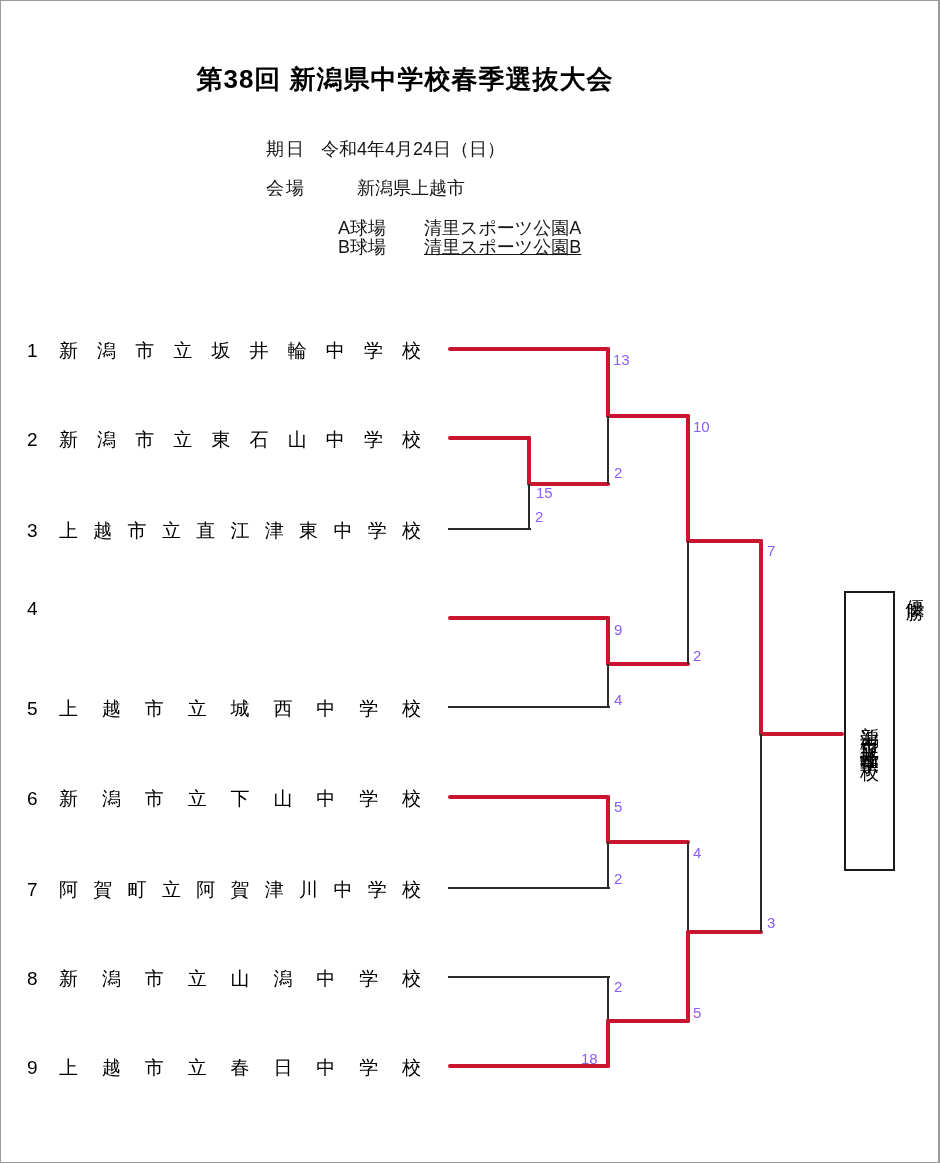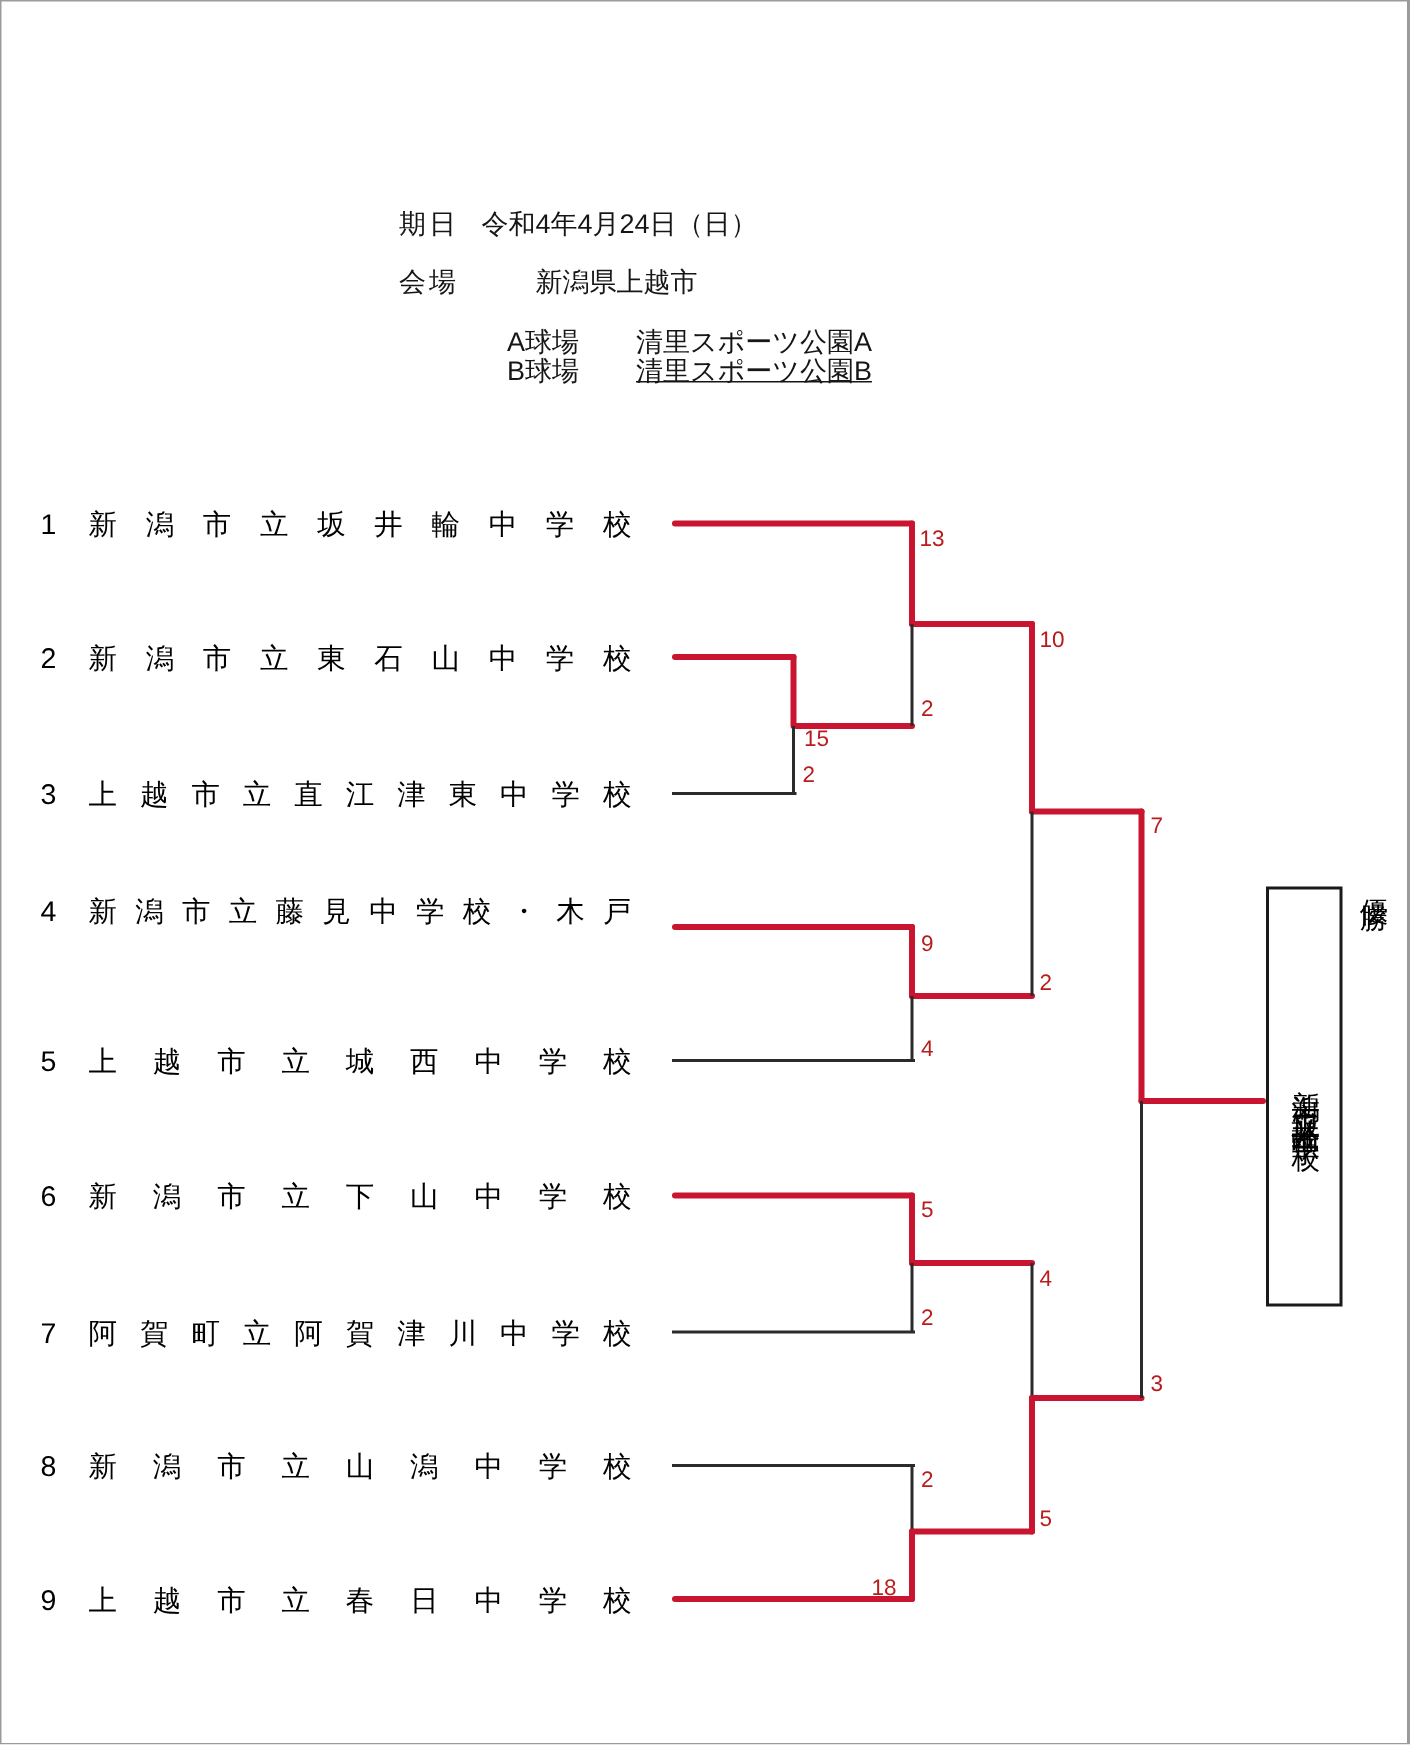--- a/index.html
+++ b/index.html
@@ -34,21 +34,21 @@
     font-size:19px;line-height:30px;color:#000;
   }
   .team .seed{width:32px;flex:0 0 32px;}
   .team .tname{width:362px;flex:0 0 362px;}
   .team .tname span{
     display:block;
     text-align:justify;text-align-last:justify;
     text-justify:inter-character;
   }
   .score{
-    position:absolute;font-size:15px;color:#b91c1c;
+    position:absolute;font-size:15px;color:#8b5cf6;
     font-family:"Liberation Sans","DejaVu Sans",sans-serif;
     white-space:nowrap;
   }
   .champ-box{
     position:absolute;left:843px;top:590px;width:51px;height:280px;
     box-sizing:border-box;border:2px solid #1a1a1a;background:#fff;
     display:flex;align-items:center;justify-content:center;
   }
   .vtext{
     writing-mode:vertical-rl;text-orientation:upright;
@@ -57,20 +57,21 @@
   .champ-label{
     position:absolute;left:901px;top:584px;
     font-size:19px;letter-spacing:2px;color:#000;
   }
 </style>
 </head>
 <body>
 
 <div class="page" style="--win: #c9152f; --std: #2b2b2b;">
 
+  <h1 class="title">第38回 新潟県中学校春季選抜大会</h1>
 
   <div class="info-row" style="left:265px;top:136px;text-align:center;">
     <span class="info-label">期日</span>
     <span style="position:absolute;left:55px;top:0;">令和4年4月24日（日）</span>
   </div>
   <div class="info-row" style="left:265px;top:175px;">
     <span class="info-label">会場</span>
     <span style="position:absolute;left:55px;top:0;margin-left:36px;">新潟県上越市</span>
   </div>
   <div class="info-row" style="left:337px;top:215px;">
@@ -96,21 +97,20 @@
   </div>
   <div class="team" style="top:515px;">
     <span class="seed">3</span>
     <div class="tname">
         <span>上越市立直江津東中学校</span>
       </div>
   </div>
   <div class="team" style="top:593px;">
     <span class="seed">4</span>
     <div class="tname">
-        <span>新潟市立藤見中学校・木戸</span>
       </div>
   </div>
   <div class="team" style="top:693px;">
     <span class="seed">5</span>
     <div class="tname">
         <span>上越市立城西中学校</span>
       </div>
   </div>
   <div class="team" style="top:783px;">
     <span class="seed">6</span>

